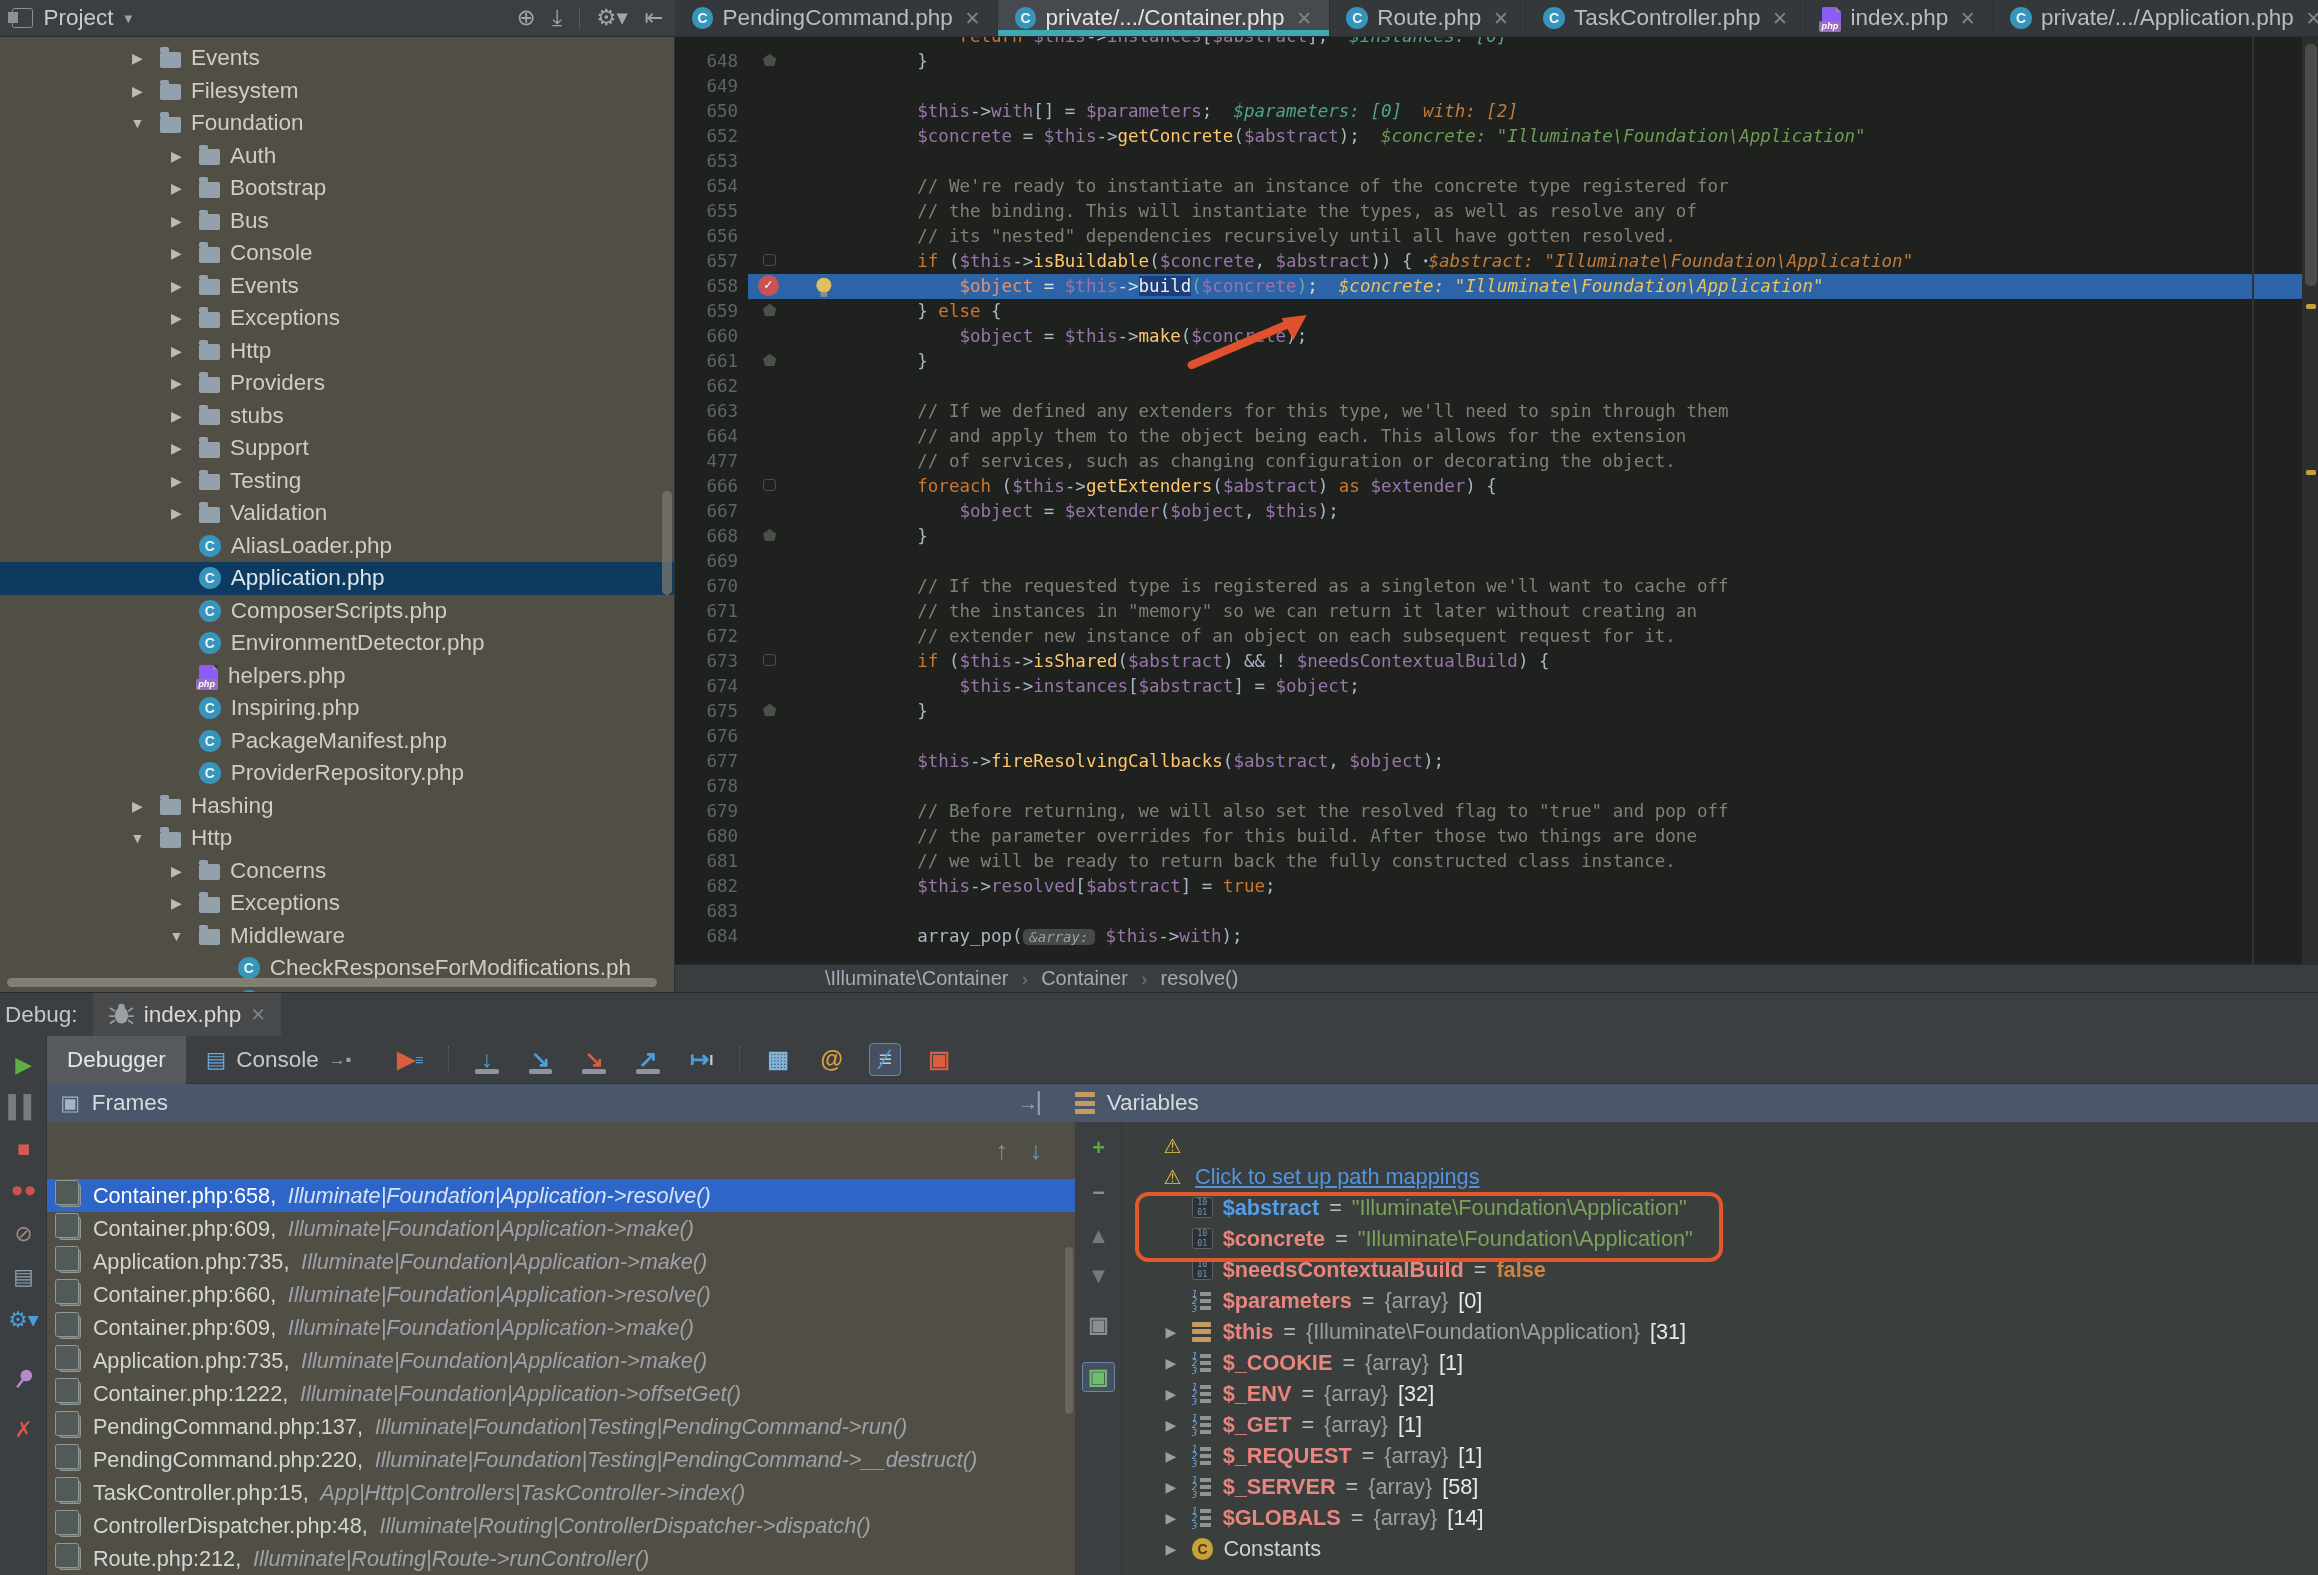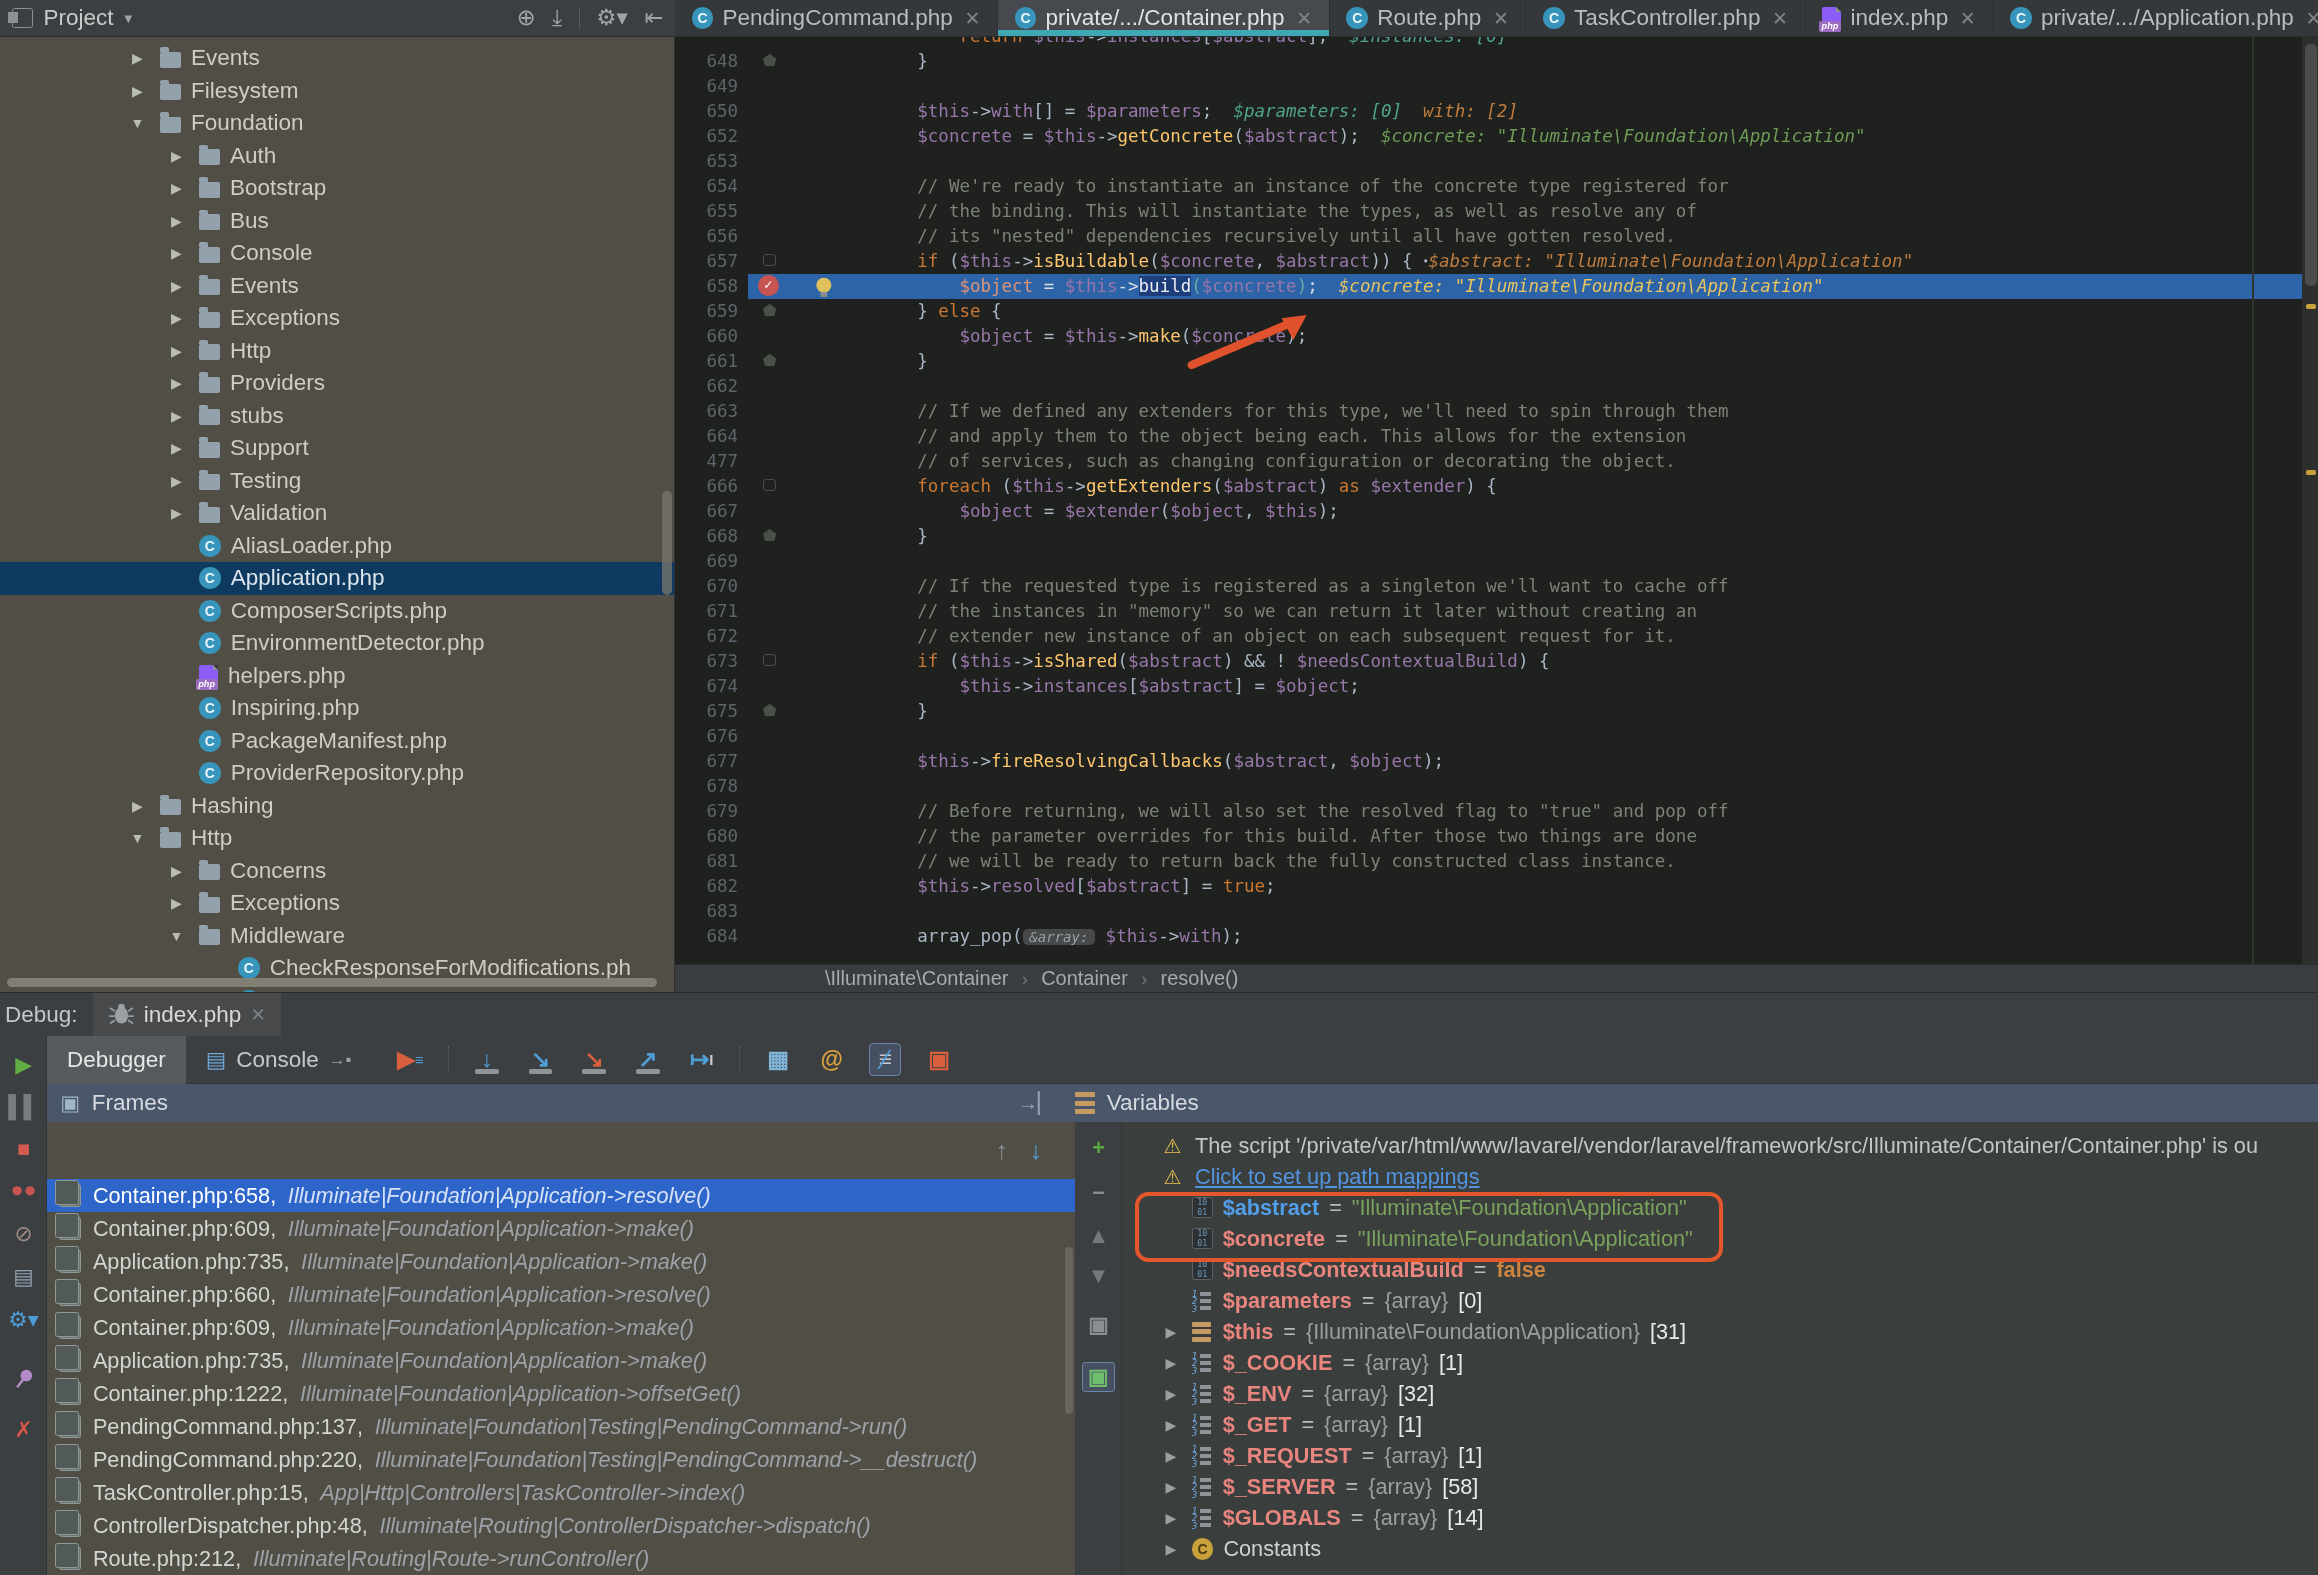--- a/index.html
+++ b/index.html
@@ -560,21 +560,20 @@
           <span class="strip-icon" style="top: 15px; color: rgb(88, 169, 66); font-weight: bold;">+</span>
           <span class="strip-icon" style="top: 60px; color: rgb(138, 143, 147); font-weight: bold;">−</span>
           <span class="strip-icon" style="top: 103px; color: rgb(117, 121, 124); font-weight: bold;">▲</span>
           <span class="strip-icon" style="top: 143px; color: rgb(117, 121, 124); font-weight: bold;">▼</span>
           <span class="strip-icon" style="top: 192px; color: rgb(138, 143, 147); font-weight: bold;">▣</span>
           <span class="strip-icon toggled" style="top: 240px; color: rgb(111, 191, 111); font-weight: bold; border: 1.7px solid rgb(107, 135, 168); background: rgb(71, 80, 97); border-radius: 3.3px; width: 33px; left: 6.7px; padding: 3.3px 0px;">▣</span>
         </div>
       <div class="vars" id="vars">
           <div class="var-row">
             <span class="warn-tri">⚠</span>
-            <span class="warn-text">The script '/private/var/html/www/lavarel/vendor/laravel/framework/src/Illuminate/Container/Container.php' is ou</span>
           </div>
           <div class="var-row">
             <span class="warn-tri">⚠</span>
             <span class="var-link">Click to set up path mappings</span>
           </div>
           <div class="var-row">
             <span class="tri"></span>
             <span class="vicon-prim">10<br>01</span>
             <span class="vname-blue">$abstract</span>
             <span class="veq">= </span>

